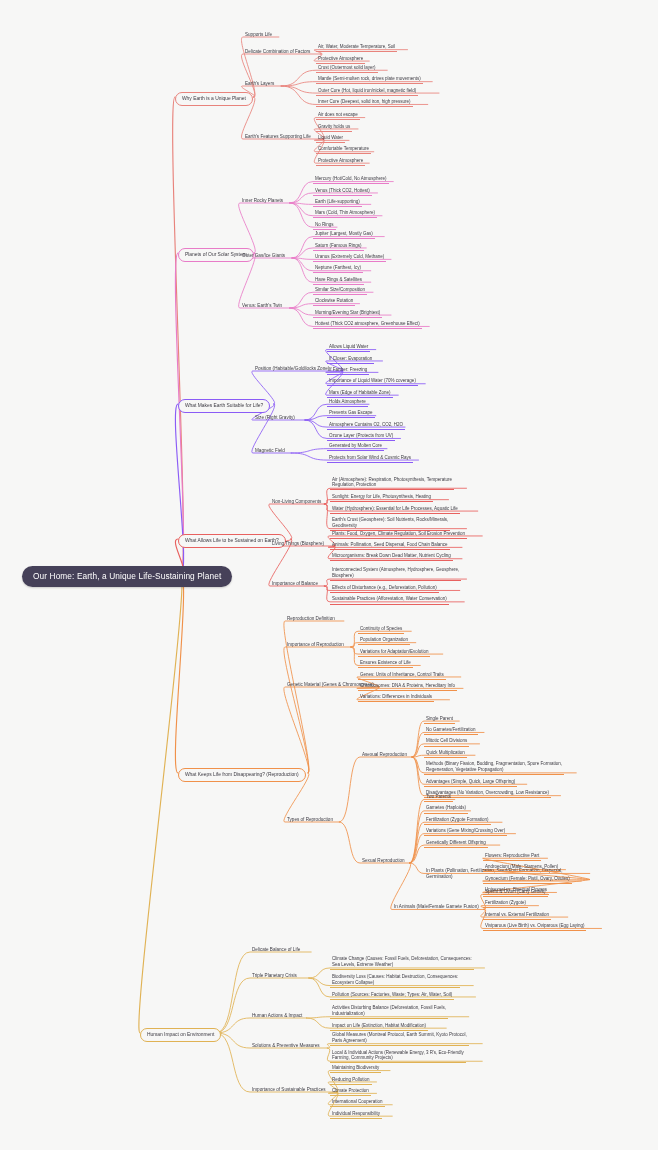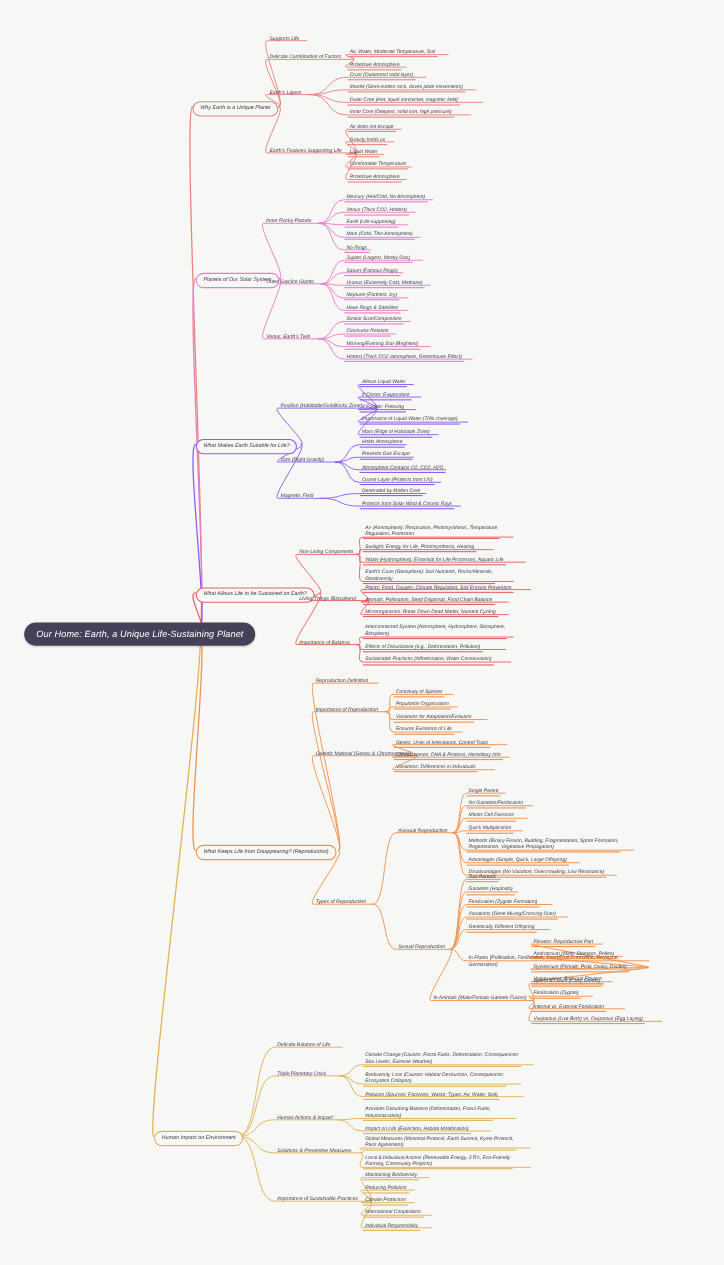--- a/index.html
+++ b/index.html
@@ -2,21 +2,21 @@
 <html><head>
 <meta charset="utf-8">
 <style>
   html,body{margin:0;padding:0;}
   body{
     width:658px;height:1150px;
     background:#f7f7f6;
     font-family:"Liberation Sans","DejaVu Sans",sans-serif;
     overflow:hidden;position:relative;
   }
-  #map{position:absolute;inset:0;width:658px;height:1089px;font-style:italic;}
+  #map{position:absolute;inset:0;width:658px;height:1089px;}
   svg.links{position:absolute;left:0;top:0;width:658px;height:1150px;pointer-events:none;}
   .node{
     position:absolute;
     box-sizing:border-box;
     white-space:pre-line;
     line-height:1.25;
   }
   
   .n-root{
     background:#464159;color:#ffffff;

